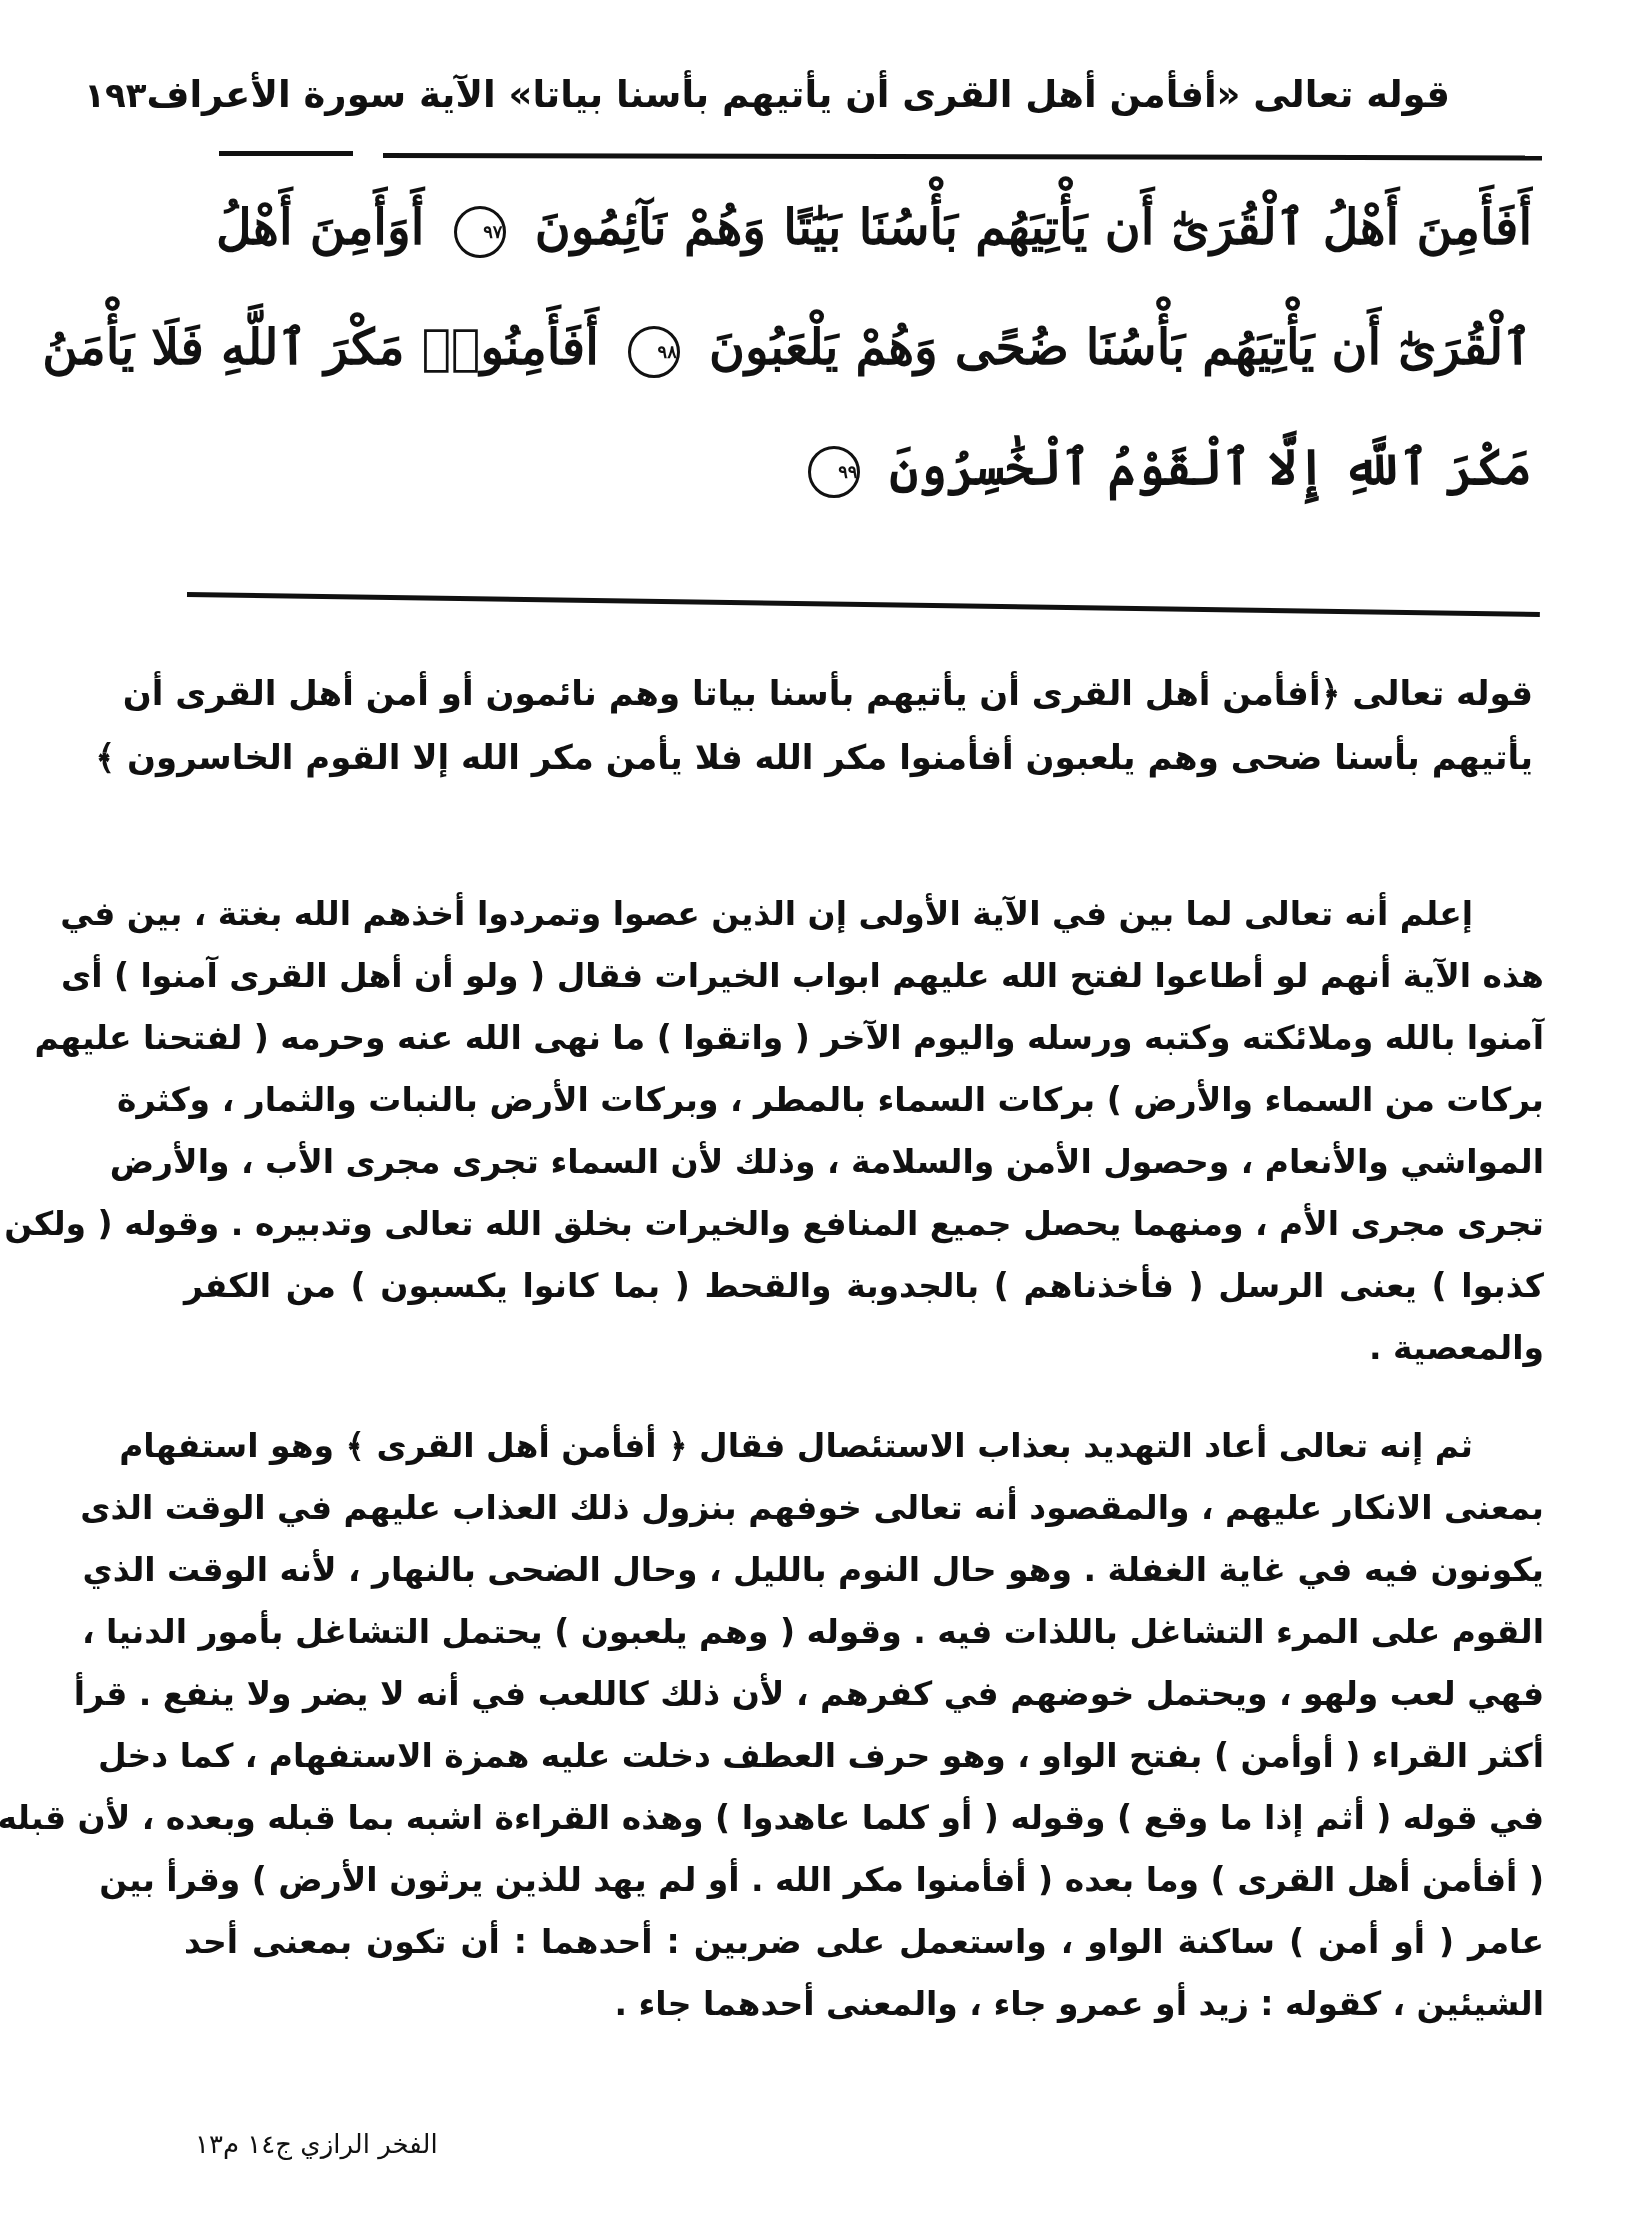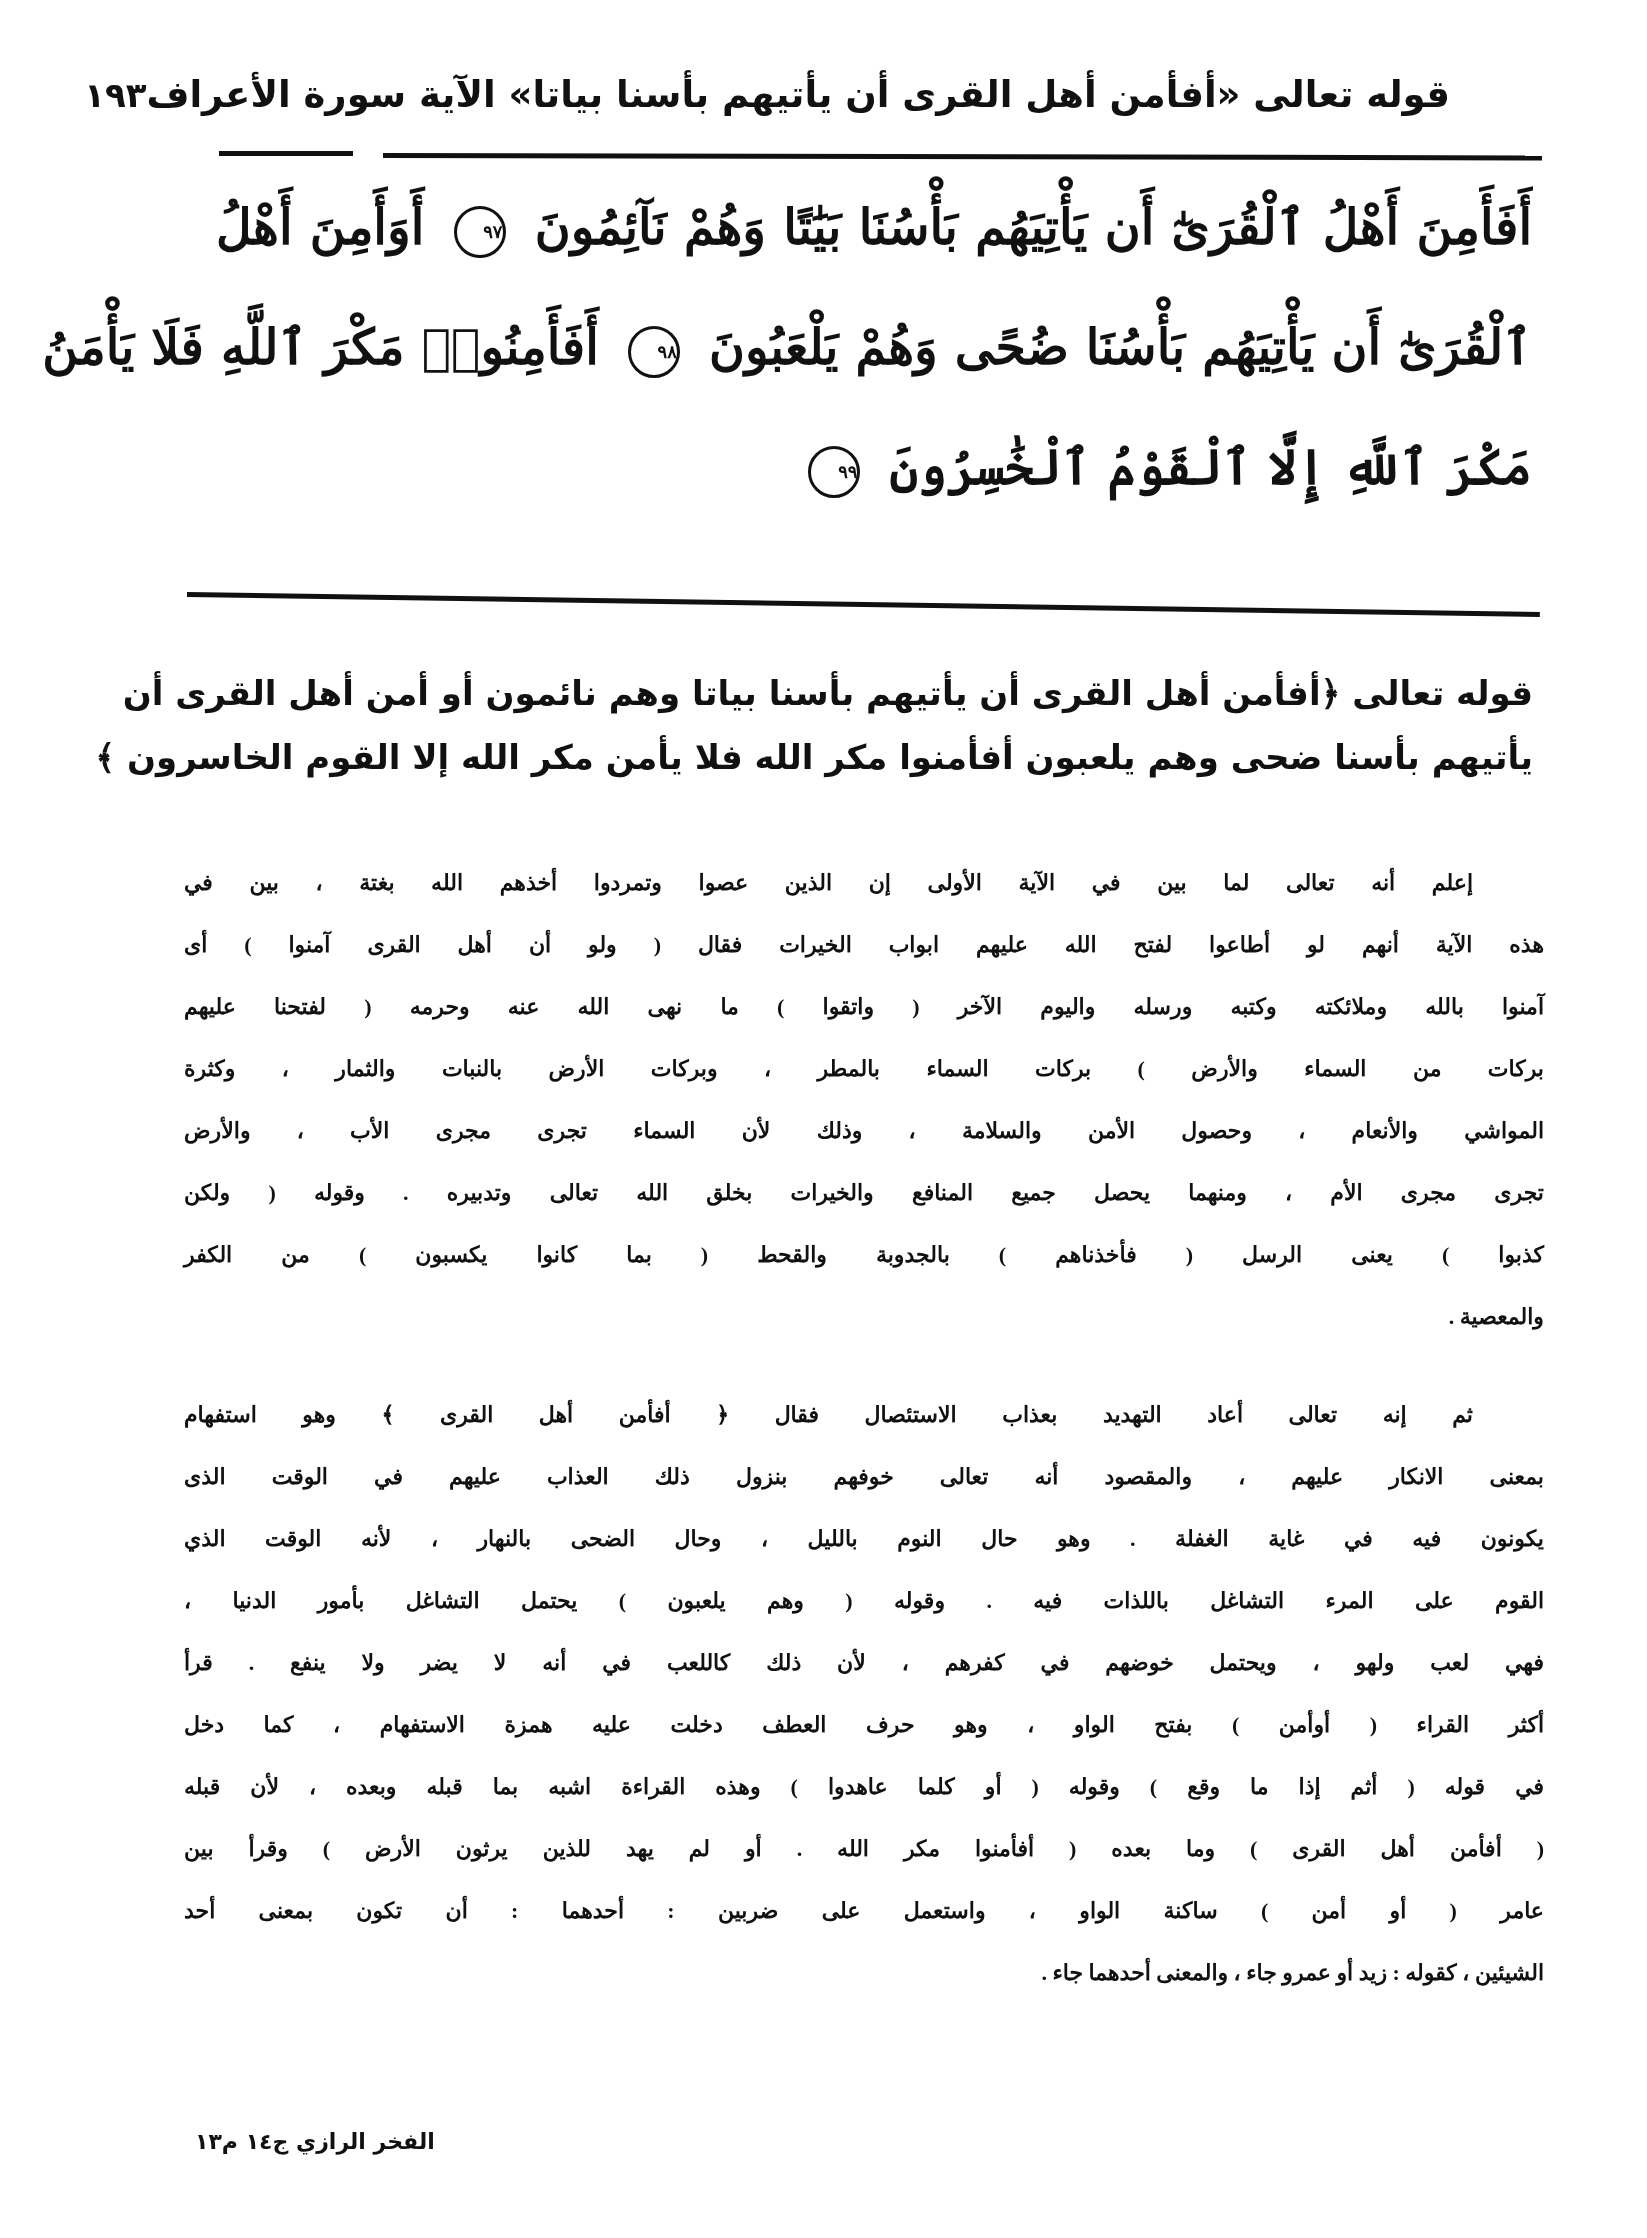--- a/index.html
+++ b/index.html
@@ -38,30 +38,30 @@
 
     
     .quote-para {
       position: absolute; left: 195px; top: 661px; width: 1338px;
       direction: rtl; font-size: 34px; line-height: 64px; font-weight: bold;
     }
     .quote-line { display: block; white-space: nowrap; text-align-last: justify; text-align: justify; }
 
     
     .commentary {
-      position: absolute; left: 184px; top: 852px; width: 1360px;
-      direction: rtl; font-size: 22px; line-height: 62px; font-weight: bold; font-family: Liberation Serif, serif;
+      position: absolute; left: 184px; top: 883px; width: 1360px;
+      direction: rtl; font-size: 33px; line-height: 62px; font-weight: bold;
     }
     .para { margin: 0 0 36px 0; }
     .line { display: block; white-space: nowrap; text-align: justify; text-align-last: justify; }
     .line.last { text-align-last: right; }
     .line.indent { padding-right: 71px; }
 
     .footer-signature {
-      position: absolute; left: 195px; top: 2129px; font-size: 22px; font-weight: bold; direction: rtl;
+      position: absolute; left: 195px; top: 2129px; font-size: 26px; font-weight: normal; direction: rtl;
     }
   </style>
 </head>
 <body>
 
 <div class="page">
 
   <div class="running-header">
     <span class="header-title">قوله تعالى «أفأمن أهل القرى أن يأتيهم بأسنا بياتا» الآية سورة الأعراف</span>
     <span class="page-number">١٩٣</span>

